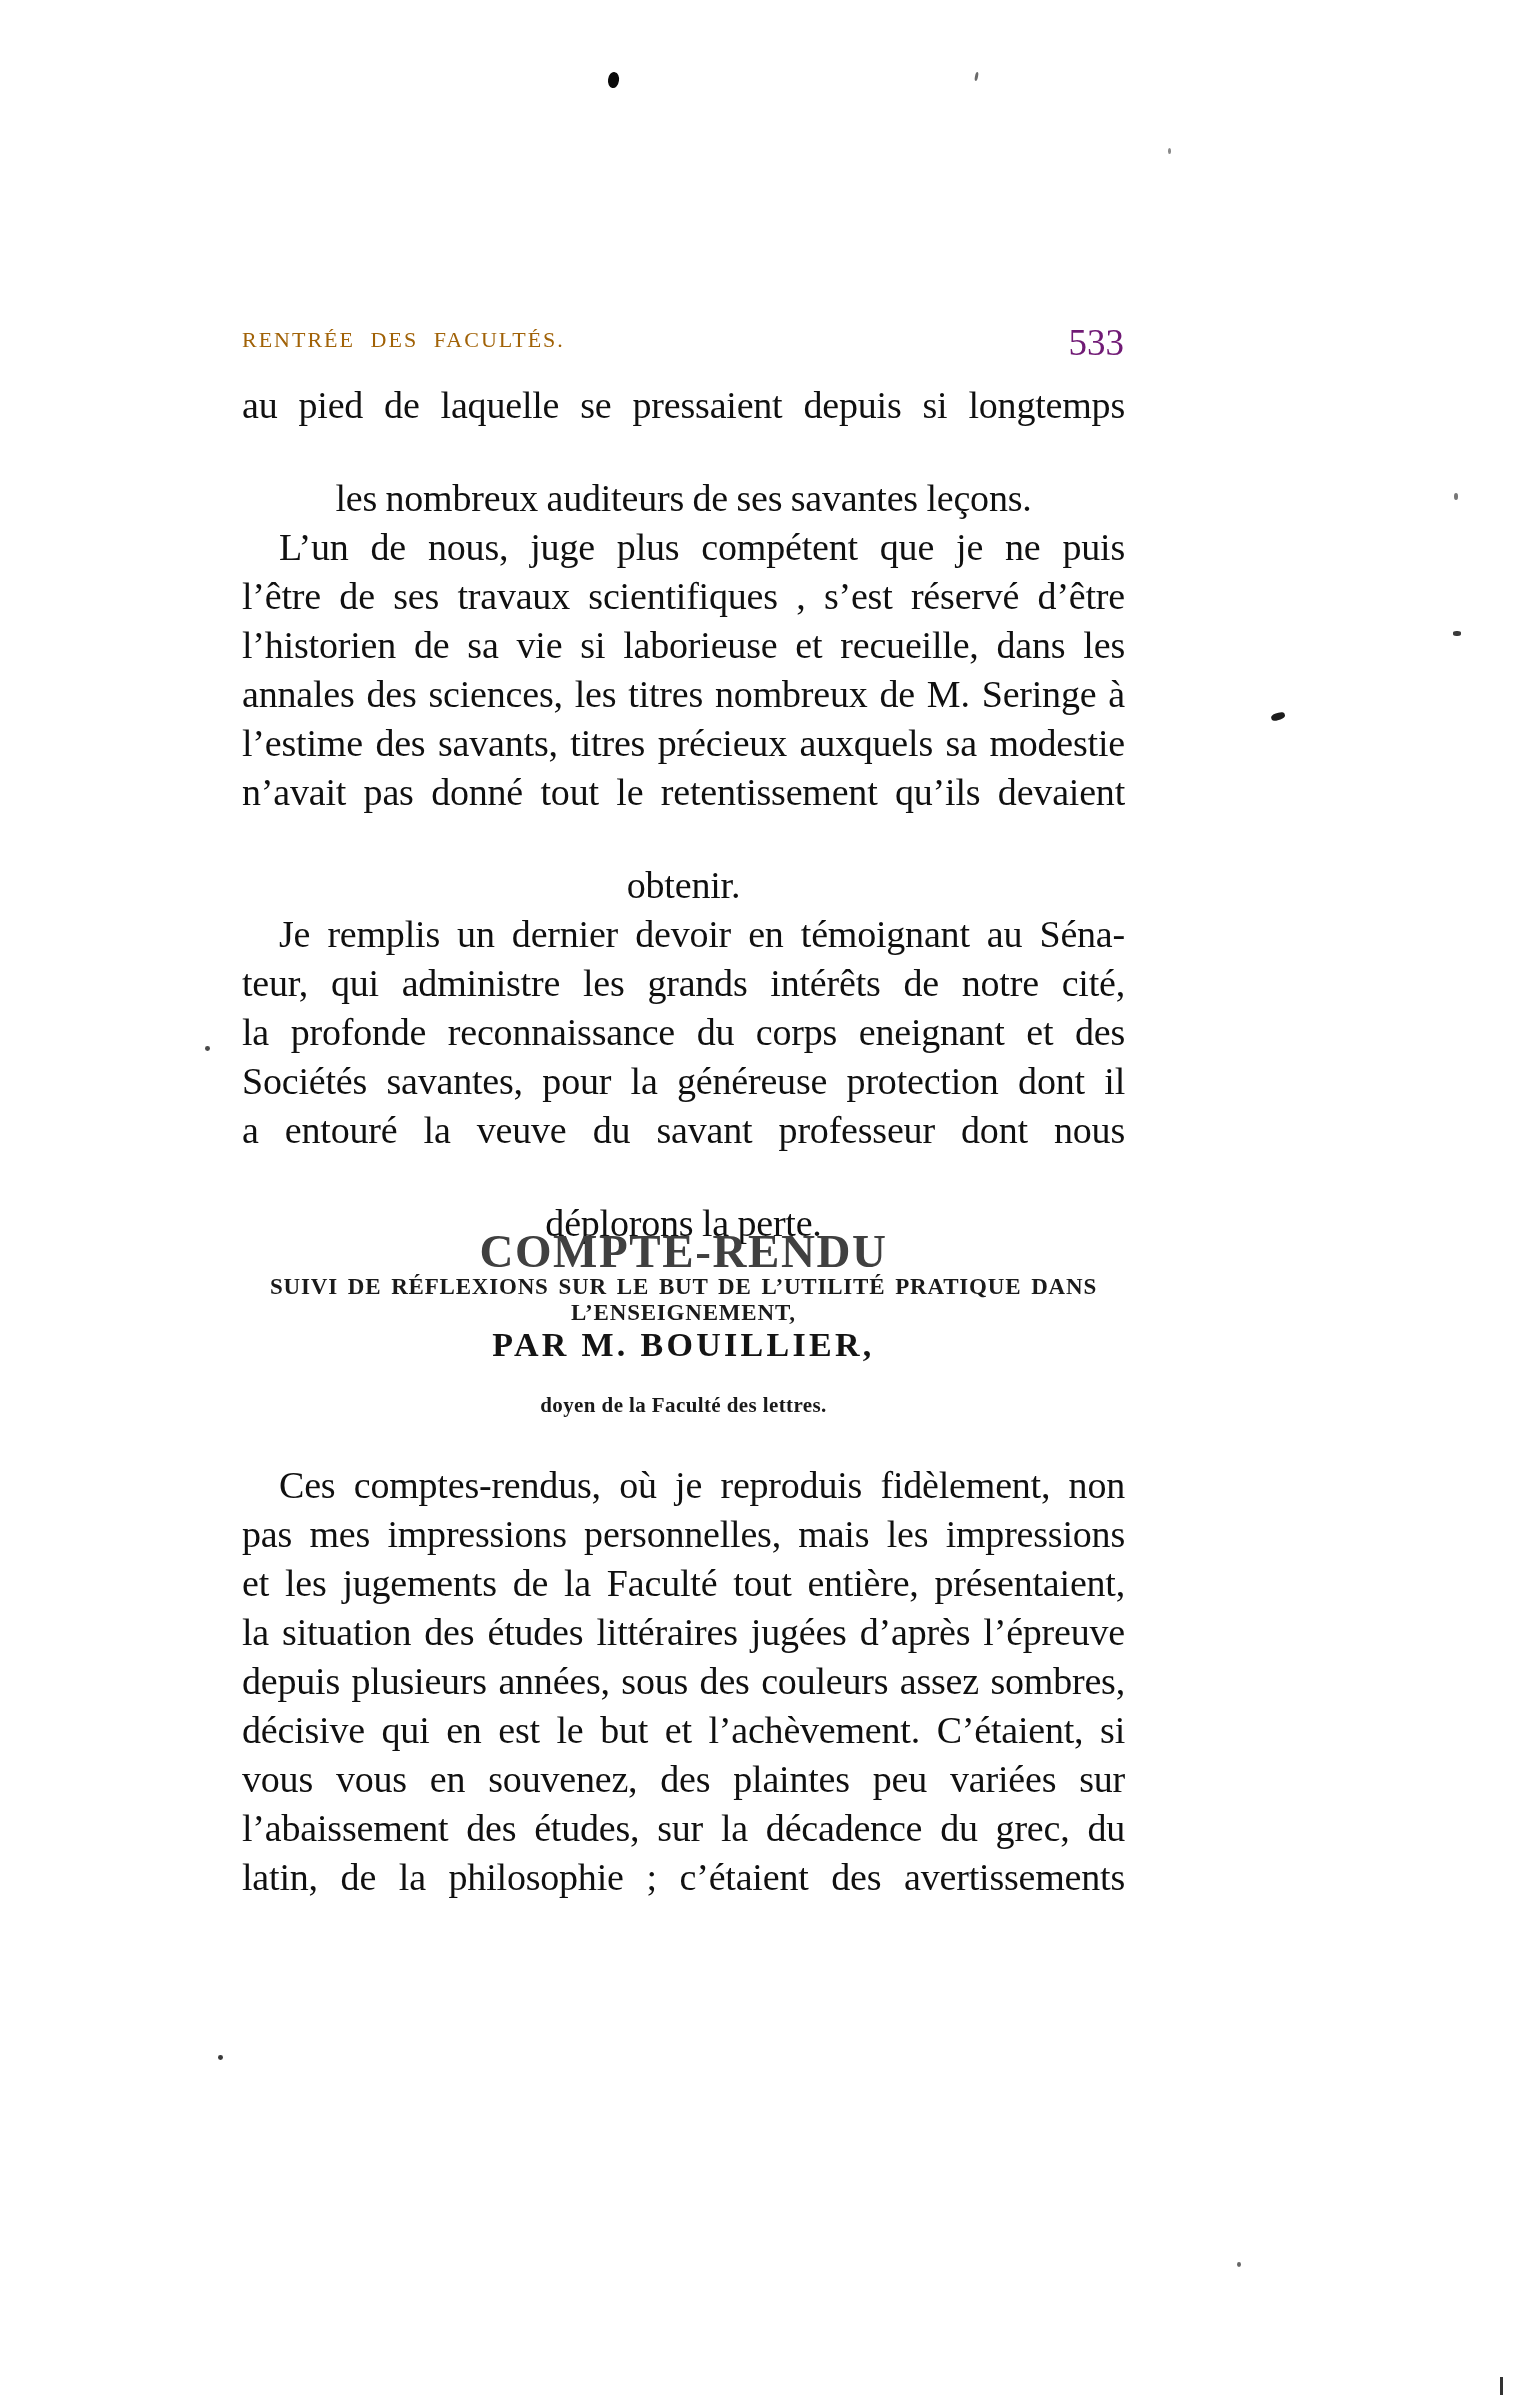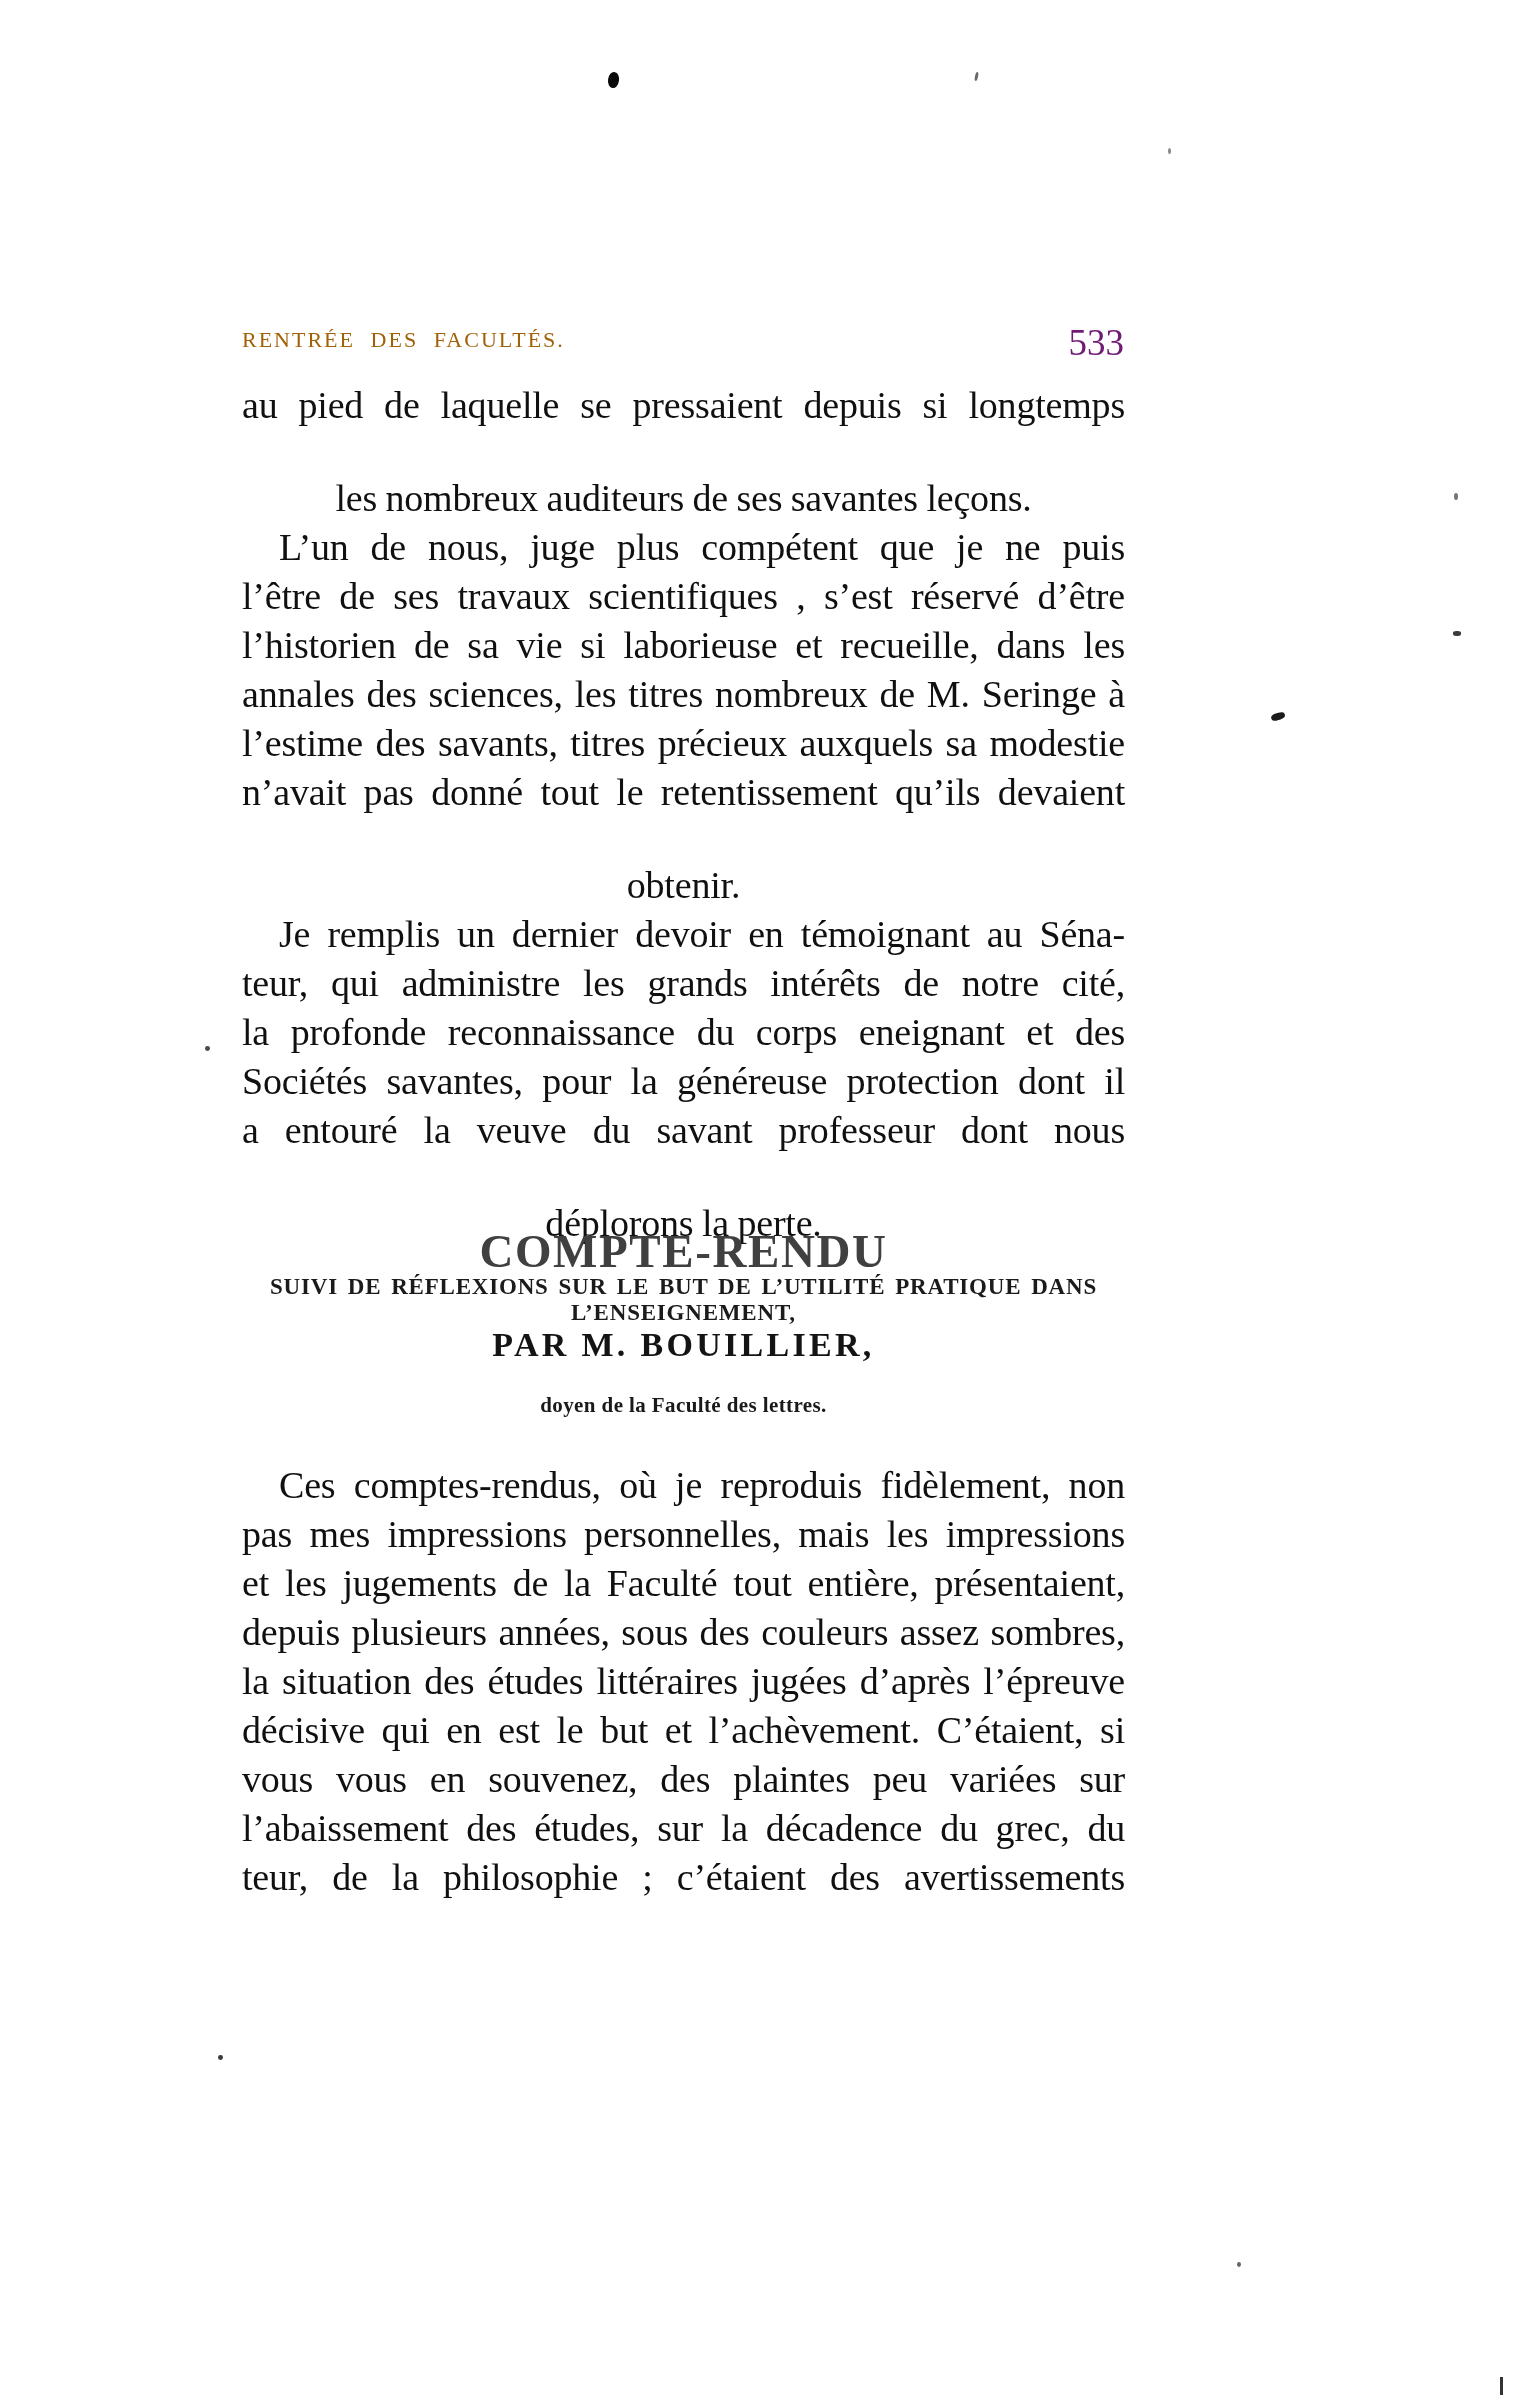--- a/index.html
+++ b/index.html
@@ -107,26 +107,26 @@
   <h1 class="section-title">COMPTE-RENDU</h1>
   <div class="section-subtitle">SUIVI DE RÉFLEXIONS SUR LE BUT DE L’UTILITÉ PRATIQUE DANS L’ENSEIGNEMENT,</div>
   <div class="section-byline">PAR M. BOUILLIER,</div>
   <div class="section-byline-role">doyen de la Faculté des lettres.</div>
 
   <main class="text-block block-b">
     <p>
       <span class="line j ind" style="display:block">Ces comptes-rendus, où je reproduis fidèlement, non</span>
       <span class="line j" style="display:block">pas mes impressions personnelles, mais les impressions</span>
       <span class="line j" style="display:block">et les jugements de la Faculté tout entière, présentaient,</span>
+      <span class="line j" style="display:block">la situation des études littéraires jugées d’après l’épreuve</span>
       <span class="line j" style="display:block">depuis plusieurs années, sous des couleurs assez sombres,</span>
-      <span class="line j" style="display:block">la situation des études littéraires jugées d’après l’épreuve</span>
       <span class="line j" style="display:block">décisive qui en est le but et l’achèvement. C’étaient, si</span>
       <span class="line j" style="display:block">vous vous en souvenez, des plaintes peu variées sur</span>
       <span class="line j" style="display:block">l’abaissement des études, sur la décadence du grec, du</span>
-      <span class="line j" style="display:block">teur, de la philosophie ; c’étaient des avertissements</span>
+      <span class="line j" style="display:block">latin, de la philosophie ; c’étaient des avertissements</span>
     </p>
   </main>
 
   <div class="speck s1"></div>
   <div class="speck s2"></div>
   <div class="speck s3"></div>
   <div class="speck s4"></div>
   <div class="speck s5"></div>
   <div class="speck s6"></div>
   <div class="speck s7"></div>

